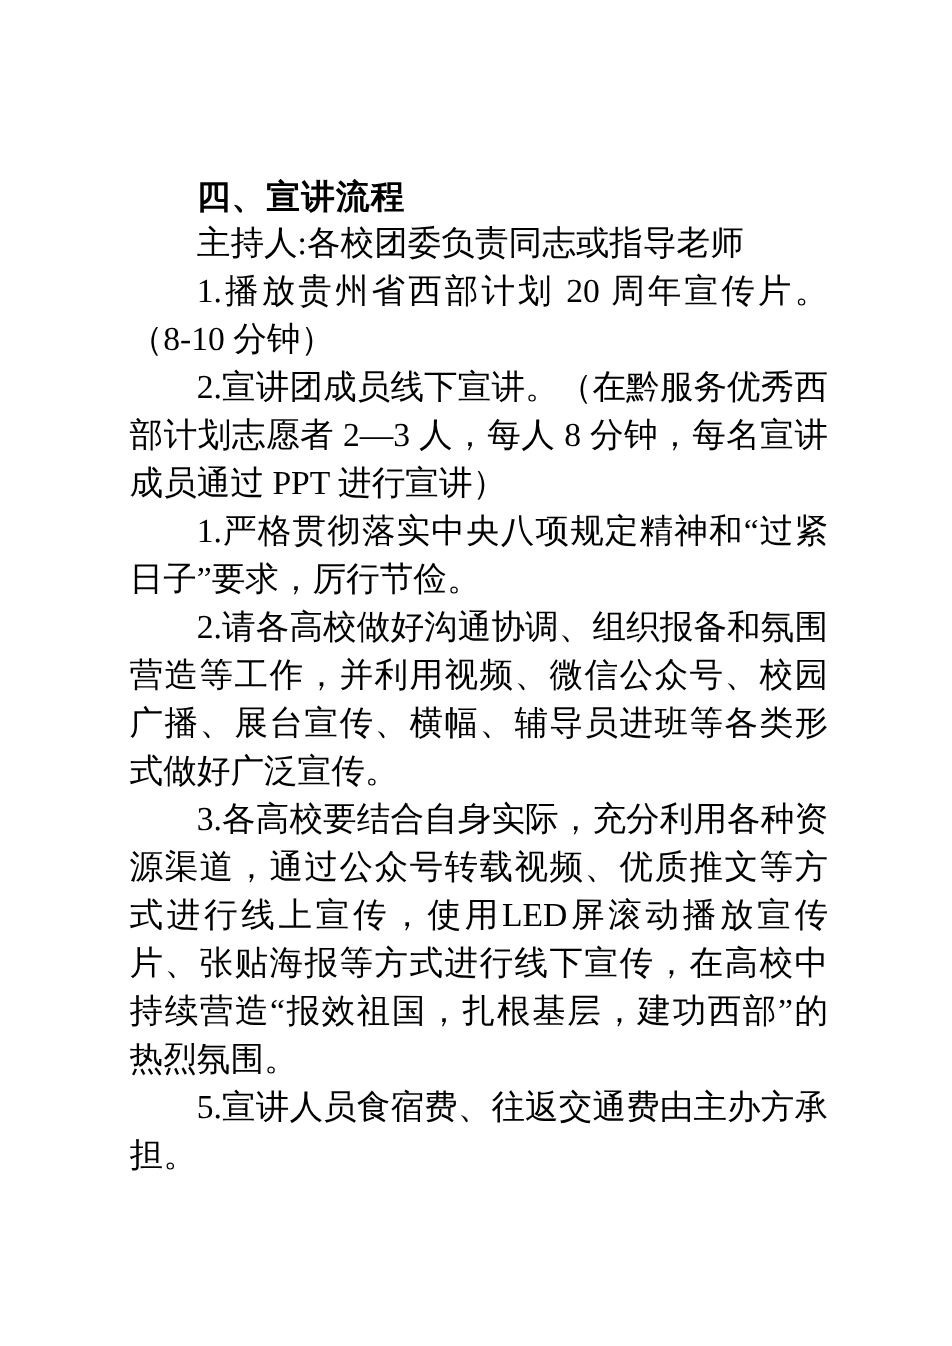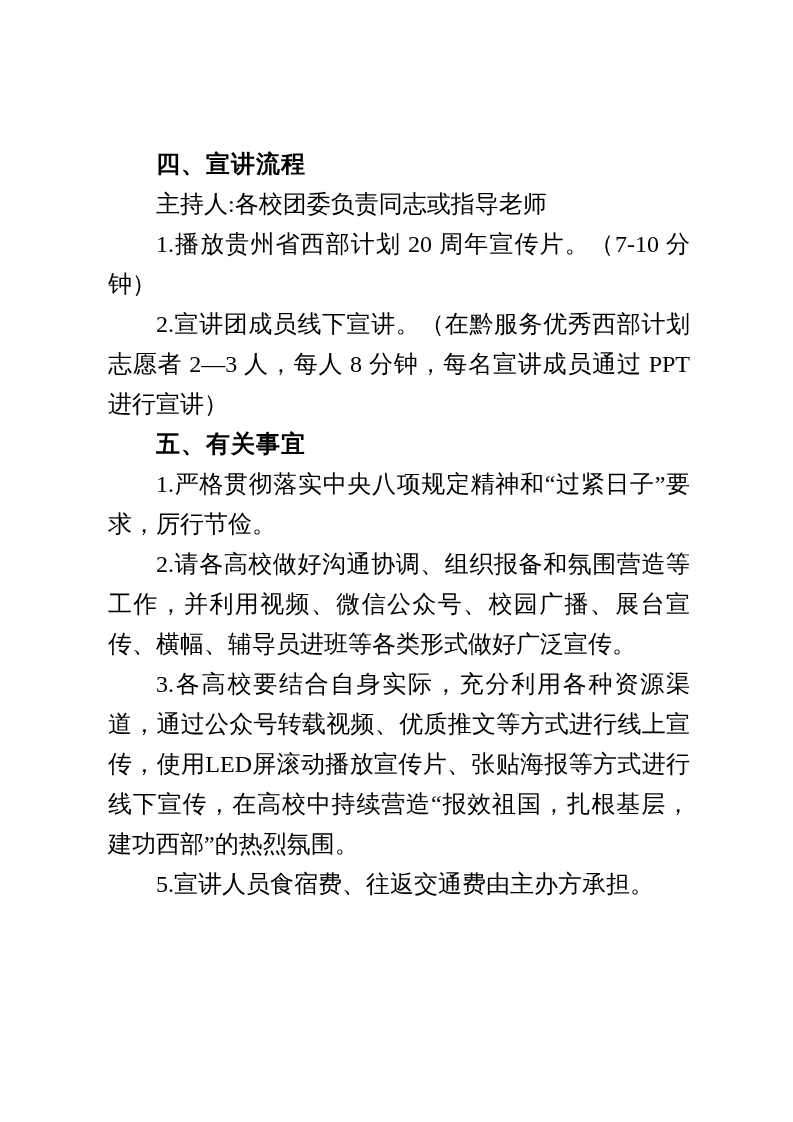--- a/index.html
+++ b/index.html
@@ -16,21 +16,21 @@
     box-sizing: border-box;
     padding: 144px 103px 0 108px;
     color: #000000;
     overflow: hidden;
   }
   .doc-body {
     width: 100%;
   }
   .para {
     margin: 0;
-    font-size: 24px;
+    font-size: 28px;
     line-height: 40px;
     text-indent: 2em;
     text-align: justify;
     font-family: "Liberation Serif", serif;
     color: #000000;
     word-break: break-word;
   }
   .para.heading {
     font-family: "Liberation Sans", sans-serif;
     font-weight: 700;
@@ -38,21 +38,20 @@
     letter-spacing: 1px;
   }
 </style>
 </head>
 <body>
 
 <div class="page">
   <div class="doc-body">
     <p class="para heading">四、宣讲流程</p>
     <p class="para">主持人:各校团委负责同志或指导老师</p>
-    <p class="para">1.播放贵州省西部计划 20 周年宣传片。（7-10 分钟）</p>
+    <p class="para">1.播放贵州省西部计划 20 周年宣传片。（8-10 分钟）</p>
     <p class="para">2.宣讲团成员线下宣讲。（在黔服务优秀西部计划志愿者 2—3 人，每人 8 分钟，每名宣讲成员通过 PPT 进行宣讲）</p>
-    <p class="para heading">五、有关事宜</p>
     <p class="para">1.严格贯彻落实中央八项规定精神和“过紧日子”要求，厉行节俭。</p>
     <p class="para">2.请各高校做好沟通协调、组织报备和氛围营造等工作，并利用视频、微信公众号、校园广播、展台宣传、横幅、辅导员进班等各类形式做好广泛宣传。</p>
     <p class="para">3.各高校要结合自身实际，充分利用各种资源渠道，通过公众号转载视频、优质推文等方式进行线上宣传，使用LED屏滚动播放宣传片、张贴海报等方式进行线下宣传，在高校中持续营造“报效祖国，扎根基层，建功西部”的热烈氛围。</p>
     <p class="para">5.宣讲人员食宿费、往返交通费由主办方承担。</p>
   </div>
 </div>
 
 </body></html>

